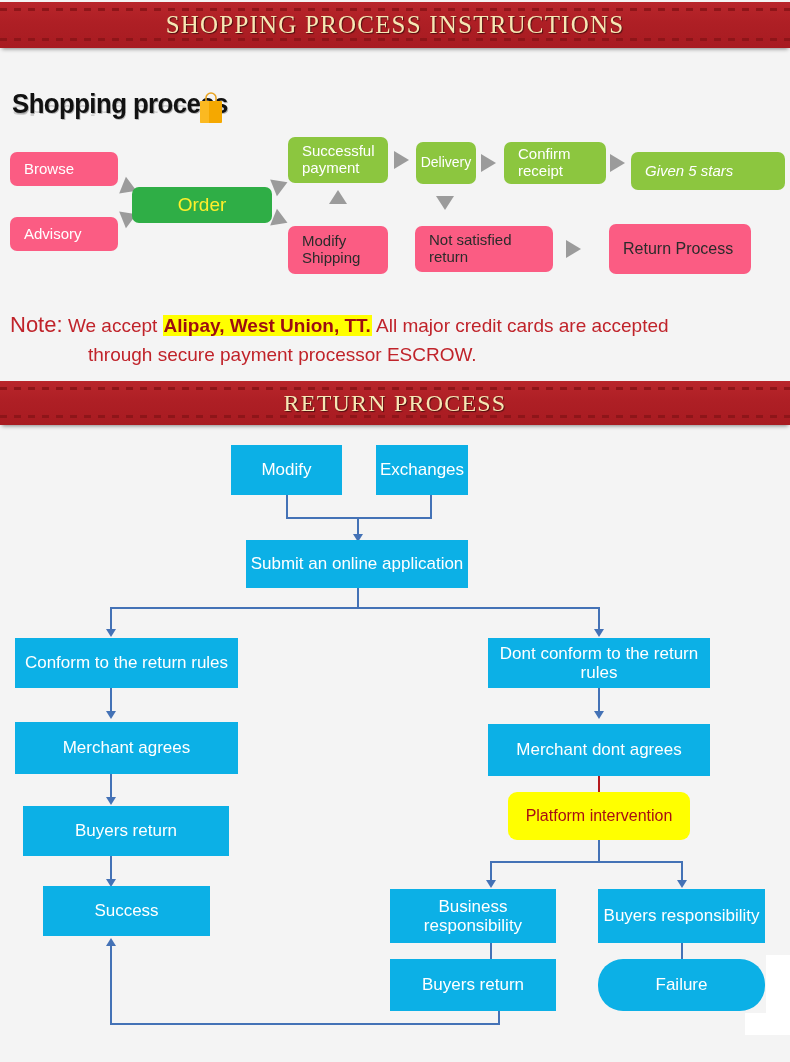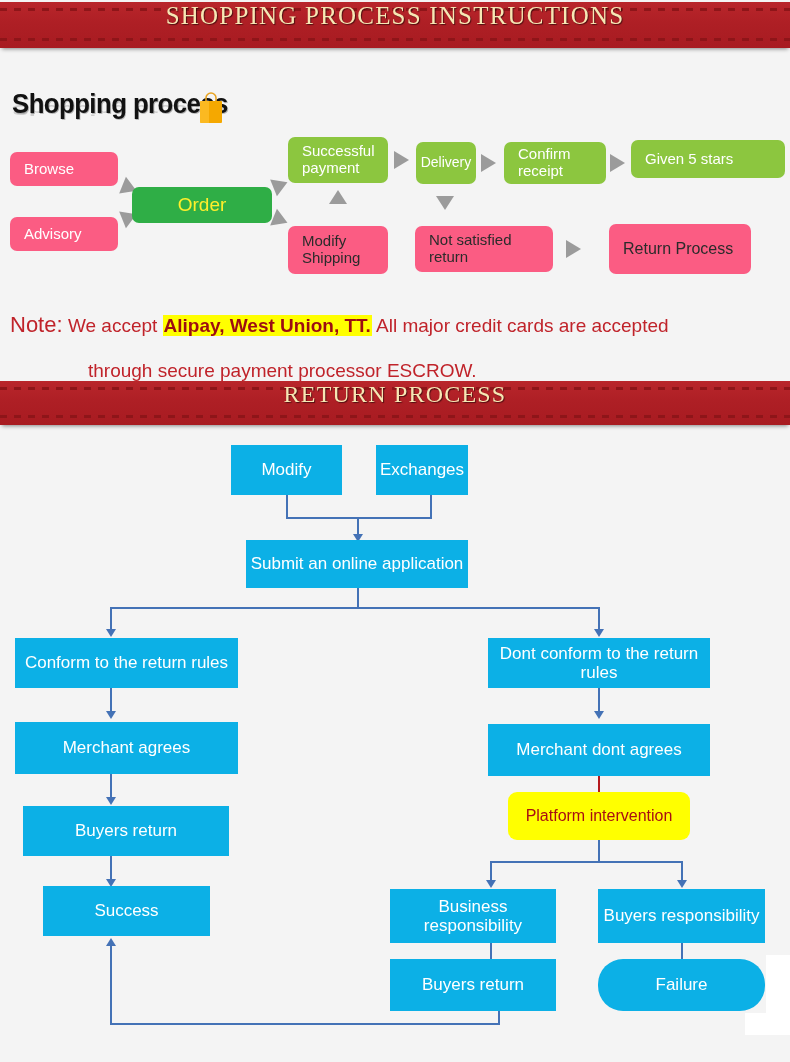--- a/index.html
+++ b/index.html
@@ -12,21 +12,21 @@
   .page{position:relative;width:790px;height:1062px;background:#f4f4f4;}
 
   
   .banner{
     position:absolute;left:0;width:790px;
     background:
       repeating-linear-gradient(to right, #8e1519 0 7px, transparent 7px 14px) left 0 top 6px/790px 3px no-repeat,
       repeating-linear-gradient(to right, #8e1519 0 7px, transparent 7px 14px) left 0 bottom 7px/790px 3px no-repeat,
       linear-gradient(to bottom,#b9262b 0%,#ae1f25 45%,#a81b21 100%);
     box-sizing:border-box;
-    display:flex;align-items:flex-start;justify-content:center;
+    display:flex;align-items:center;justify-content:center;
     box-shadow:0 3px 4px -2px rgba(0,0,0,.45);
   }
   .banner-title{
     font-family:"Liberation Serif", serif;
     color:#f7e7b4;
     letter-spacing:1.2px;
     text-shadow:1px 1px 1px rgba(0,0,0,.55);
   }
   #banner1{top:2px;height:46px;}
   #banner1 .banner-title{font-size:25px;}
@@ -77,21 +77,21 @@
   .chev-u{border-left:9px solid transparent;border-right:9px solid transparent;border-bottom:14px solid #9b9b9b;}
 
   
   .note{
     position:absolute;left:10px;top:308px;width:775px;
     color:#c0232a;font-family:"Liberation Sans Narrow","Liberation Sans",sans-serif;
     font-size:19px;line-height:1.5;
   }
   .note-label{font-size:22px;}
   .note-hl{background:#ffff00;font-weight:bold;color:#9c0d12;padding:0 1px;}
-  .note-line2{display:block;margin-left:78px;margin-top:16px;}
+  .note-line2{display:block;margin-left:78px;}
 
   
   .bnode{
     position:absolute;box-sizing:border-box;
     background:#0cb0e6;color:#fff;
     display:flex;align-items:center;justify-content:center;
     text-align:center;font-size:17px;line-height:1.12;
   }
   .bnode.yellow{background:#ffff00;color:#a80f12;border-radius:9px;}
   .conn{position:absolute;background:#4472b6;}
@@ -159,21 +159,21 @@
     </div>
 
     <div class="chev chev-r" style="left:481px;top:154px;"></div>
 
     <div class="node green pad-l" style="left:504px;top:142px;width:102px;height:42px;">
       <span class="lbl">Confirm receipt</span>
     </div>
 
     <div class="chev chev-r" style="left:610px;top:154px;"></div>
 
-    <div class="node green pad-l" style="left:631px;top:140px;width:154px;height:38px;">
+    <div class="node green pad-l" style="left:631px;top:152px;width:154px;height:38px;font-style:italic;">
       <span class="lbl">Given 5 stars</span>
     </div>
 
     <div class="chev chev-d" style="left:436px;top:196px;"></div>
 
     <div class="node pink dark-text pad-l" style="left:415px;top:226px;width:138px;height:46px;">
       <span class="lbl">Not satisfied return</span>
     </div>
 
     <div class="chev chev-r" style="left:566px;top:240px;"></div>

